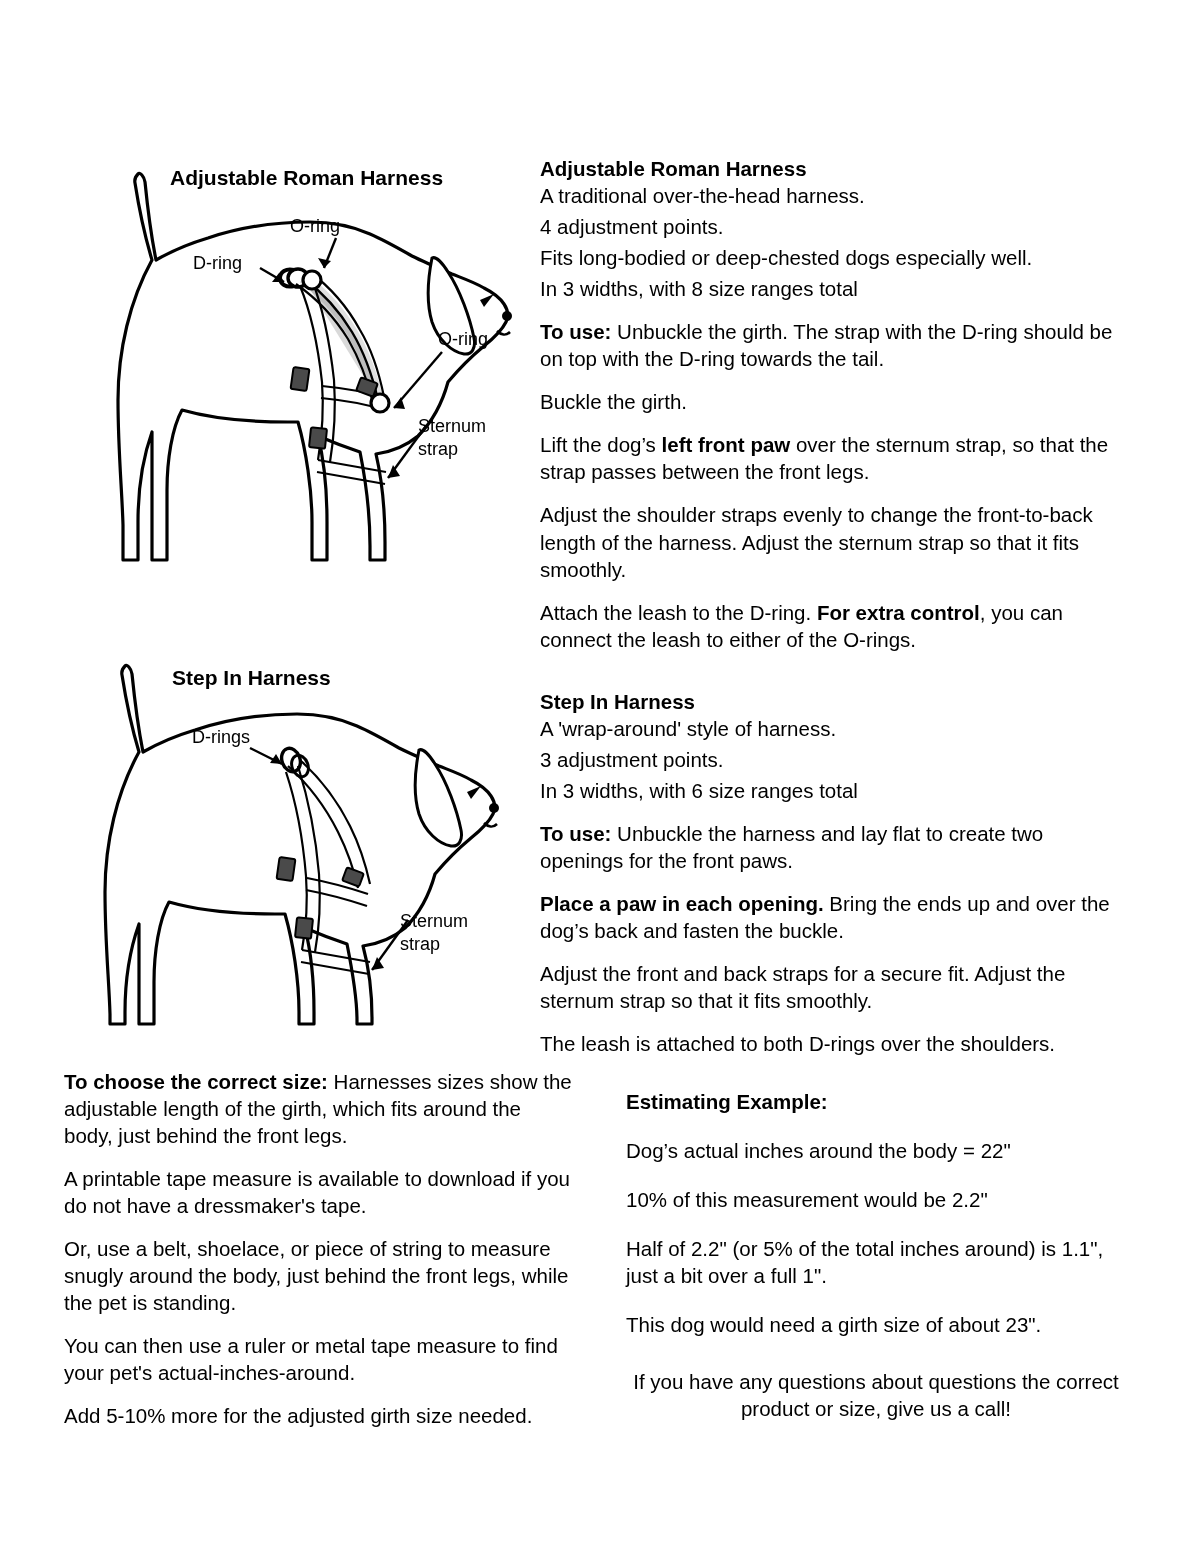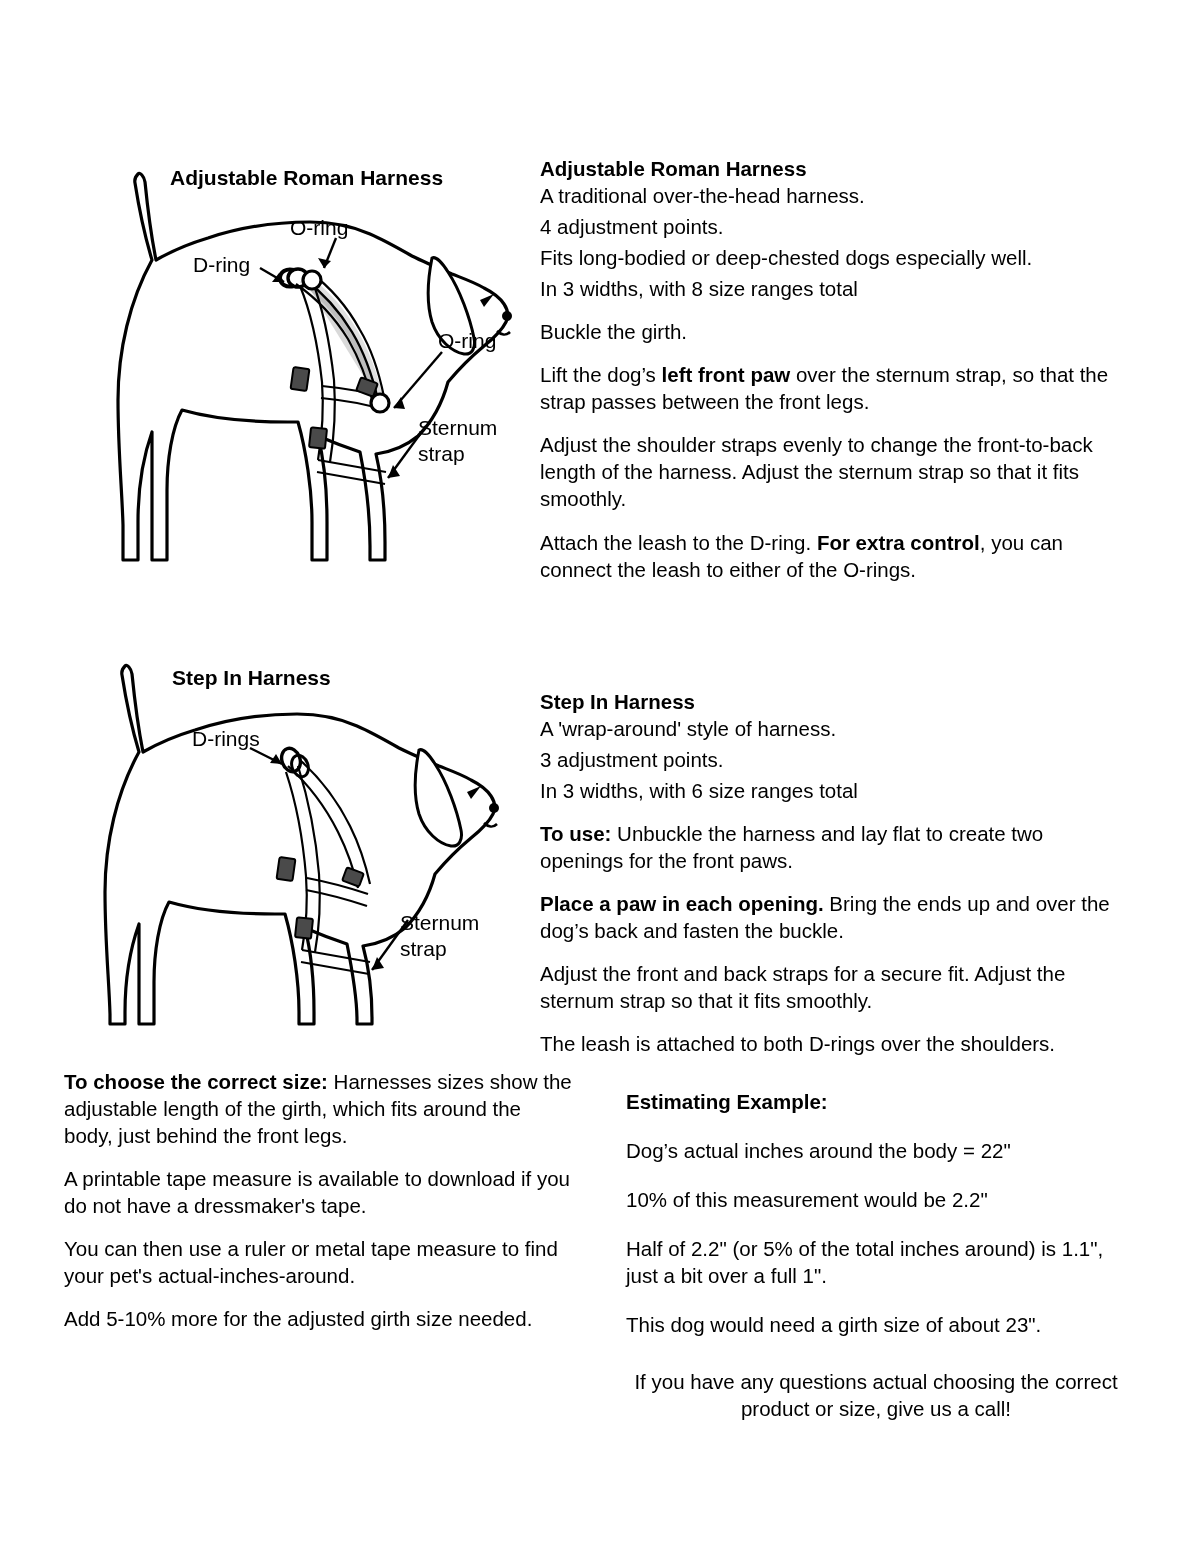--- a/index.html
+++ b/index.html
@@ -38,21 +38,21 @@
   .diagram svg { display: block; }
 
   .dia-title {
     position: absolute;
     font-size: 21px;
     font-weight: bold;
     white-space: nowrap;
   }
   .dia-label {
     position: absolute;
-    font-size: 21px;
+    font-size: 18px;
     white-space: nowrap;
     line-height: 1.25;
   }
 
   
   .col-right {
     position: absolute;
     left: 540px;
     width: 580px;
   }
@@ -254,20 +254,21 @@
 strap</div>
   </div>
 
   <div class="col-right" style="top:155px;">
     <p class="block-title">Adjustable Roman Harness</p>
     <p class="para tight">A traditional over-the-head harness.</p>
     <p class="para tight">4 adjustment points.</p>
     <p class="para tight">Fits long-bodied or deep-chested dogs especially well.</p>
     <p class="para">In 3 widths, with 8 size ranges total</p>
 
+    <p class="para"><span class="b">To use:</span><span> Unbuckle the girth. The strap with the D-ring should be on top with the D-ring towards the tail.</span></p>
 
 
     <p class="para">Buckle the girth.</p>
 
     <p class="para"><span>Lift the dog’s </span><span class="b">left front paw</span><span> over the sternum strap, so that the strap passes between the front legs.</span></p>
     <p class="para">Adjust the shoulder straps evenly to change the front-to-back length of the harness. Adjust the sternum strap so that it fits smoothly.</p>
 
     <p class="para"><span>Attach the leash to the D-ring. </span><span class="b">For extra control</span><span>, you can connect the leash to either of the O-rings.</span></p>
   </div>
 
@@ -281,26 +282,27 @@
 
     <p class="para"><span class="b">Place a paw in each opening.</span><span> Bring the ends up and over the dog’s back and fasten the buckle.</span></p>
 
     <p class="para">Adjust the front and back straps for a secure fit. Adjust the sternum strap so that it fits smoothly.</p>
     <p class="para">The leash is attached to both D-rings over the shoulders.</p>
   </div>
 
   <div class="bottom-left">
     <p class="para"><span class="b">To choose the correct size:</span><span> Harnesses sizes show the adjustable length of the girth, which fits around the body, just behind the front legs.</span></p>
     <p class="para">A printable tape measure is available to download if you do not have a dressmaker's tape.</p>
+    <p class="para">Or, use a belt, shoelace, or piece of string to measure snugly around the body, just behind the front legs, while the pet is standing.</p>
     <p class="para">You can then use a ruler or metal tape measure to find your pet's actual-inches-around.</p>
     <p class="para">Add 5-10% more for the adjusted girth size needed.</p>
   </div>
 
   <div class="bottom-right">
     <p class="para"><span class="b">Estimating Example</span><span class="b">:</span></p>
     <p class="para">Dog’s actual inches around the body = 22"</p>
     <p class="para">10% of this measurement would be 2.2"</p>
     <p class="para">Half of 2.2" (or 5% of the total inches around) is 1.1",  just a bit over a full 1".</p>
     <p class="para">This dog would need a girth size of about 23".</p>
-    <p class="para center" style="margin-top:30px;">If you have any questions actual choosing the correct product or size,  give us a call!</p>
+    <p class="para center" style="margin-top:30px;">If you have any questions about questions the correct product or size,  give us a call!</p>
   </div>
 
 </div>
 
 </body></html>

